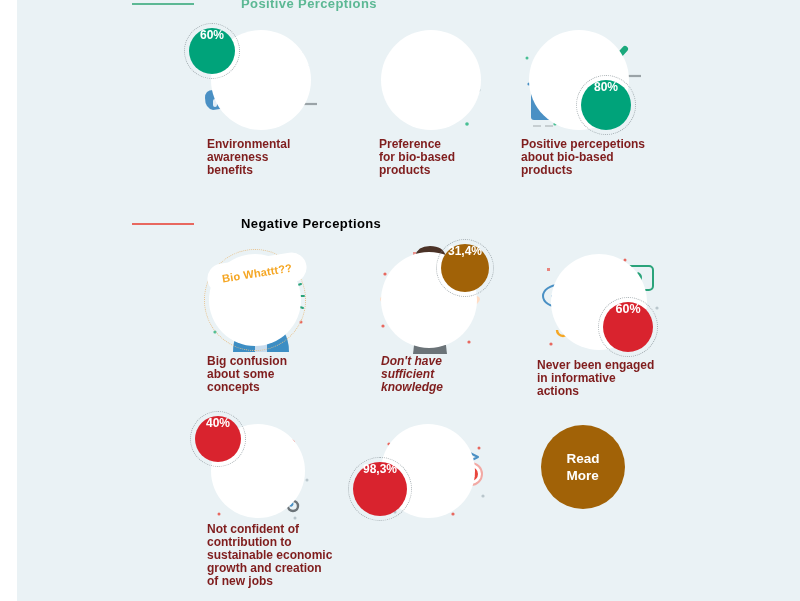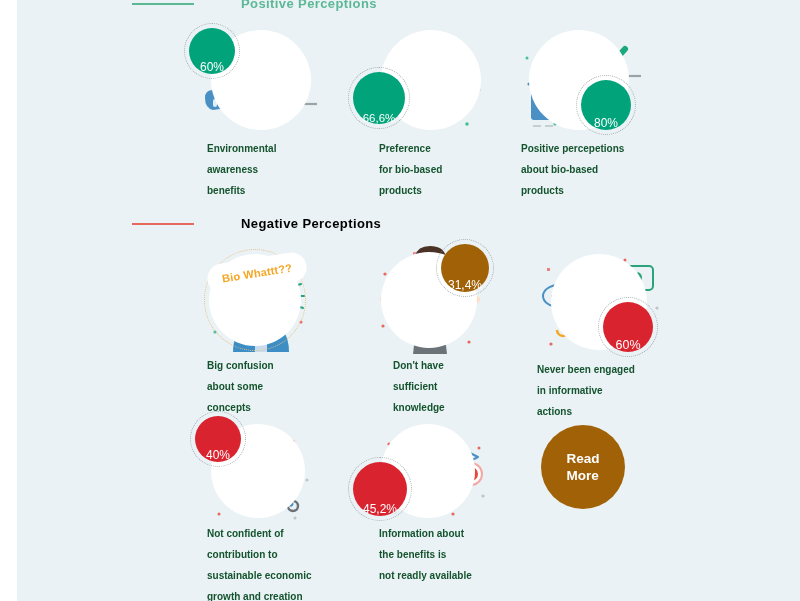--- a/index.html
+++ b/index.html
@@ -36,36 +36,36 @@
     width: 120px;
     height: 105px;
   }
   .disc {
     position: absolute;
     border-radius: 50%;
     background: #ffffff;
   }
   .caption {
     position: absolute;
-    font-size: 10px;
-    line-height: 21px;
-    color: #14532d;
+    font-size: 12px;
+    line-height: 13px;
+    color: #7f1d1d;
     font-weight: bold;
     white-space: pre-line;
   }
 
   
   .badge {
     position: absolute;
     border-radius: 50%;
     display: flex;
-    align-items: flex-end;
+    align-items: flex-start;
     justify-content: center;
     color: #fff;
-    font-weight: normal;
+    font-weight: bold;
     z-index: 6;
   }
   .badge .ring {
     position: absolute;
     top: -5px; left: -5px; right: -5px; bottom: -5px;
     border-radius: 50%;
     border: 1.3px dotted rgba(140,150,155,.75);
   }
   .badge span { position: relative; z-index: 2; }
 
@@ -185,24 +185,20 @@
         <line x1="44" y1="84" x2="60" y2="84" stroke="#a58470" stroke-width="2.6"></line>
         <line x1="66" y1="84" x2="78" y2="84" stroke="#a58470" stroke-width="2.6"></line>
         <line x1="84" y1="84" x2="96" y2="84" stroke="#e8685f" stroke-width="2.6"></line>
 
         <circle cx="28" cy="26" r="1.6" fill="#49bf94"></circle>
         <circle cx="112" cy="62" r="1.6" fill="#b9c6cc"></circle>
         <circle cx="100" cy="96" r="1.8" fill="#49bf94"></circle>
         <rect x="54" y="96" width="3" height="3" fill="#4a90c4" opacity=".8"></rect>
         <circle cx="97" cy="19" r="1.5" fill="#e8685f"></circle>
       </svg>
-      <div class="badge" style="left:-14px; top:44px; width:52px; height:52px; font-size:11.5px; background:#00a37a;">
-        <span class="ring"></span>
-        <span>66,6%</span>
-      </div>
     </div>
     <div class="caption" style="left:12px; top:110px; width:150px;">Preference
 for bio-based
 products</div>
   </div>
 
   <div class="card" style="left:502px; top:28px;">
     <div class="art">
       <div class="disc" style="left:10px; top:2px; width:100px; height:100px;"></div>
       <svg width="140" height="110" viewBox="0 0 140 110">
@@ -330,21 +326,21 @@
         <rect x="30" y="68" width="3" height="3" fill="#f5a623" opacity=".85"></rect>
         <circle cx="100" cy="94" r="1.6" fill="#e8685f"></circle>
         <circle cx="106" cy="20" r="1.5" fill="#b9c6cc"></circle>
         <rect x="44" y="4" width="3" height="3" fill="#e8685f" opacity=".7"></rect>
       </svg>
       <div class="badge" style="left:72px; top:-4px; width:48px; height:48px; font-size:12px; background:#a16207;">
         <span class="ring"></span>
         <span>31,4%</span>
       </div>
     </div>
-    <div class="caption" style="left:24px; top:107px; width:150px;">Don't have
+    <div class="caption" style="left:12px; top:107px; width:150px;font-style:italic;">Don't have
 sufficient
 knowledge</div>
   </div>
 
   <div class="card" style="left:518px; top:252px;">
     <div class="art">
       <div class="disc" style="left:16px; top:2px; width:96px; height:96px;"></div>
       <svg width="140" height="108" viewBox="0 0 140 108">
 
         <path d="M30 34 l16 12 l-8 10 l-16 -12Z" fill="#4a90c4"></path>
@@ -473,24 +469,21 @@
 
         <circle cx="22" cy="24" r="1.6" fill="#e8685f"></circle>
         <circle cx="112" cy="28" r="1.5" fill="#e8685f"></circle>
         <circle cx="116" cy="76" r="1.6" fill="#b9c6cc"></circle>
         <circle cx="86" cy="94" r="1.6" fill="#e8685f"></circle>
         <circle cx="70" cy="8" r="1.5" fill="#b9c6cc"></circle>
         <circle cx="28" cy="92" r="1.5" fill="#b9c6cc"></circle>
       </svg>
       <div class="badge" style="left:-14px; top:42px; width:54px; height:54px; font-size:12px; background:#d9232e;">
         <span class="ring"></span>
-        <span>45,2%</span>
-      </div>
-    </div>
-    <div class="caption" style="left:12px; top:103px; width:165px;">Information about
-the benefits is
-not readly available</div>
+        <span>98,3%</span>
+      </div>
+    </div>
   </div>
 
   <div class="readmore" style="left:524px; top:425px; background:#a16207;">Read
 More</div>
 
 </div>
 
 </body></html>

